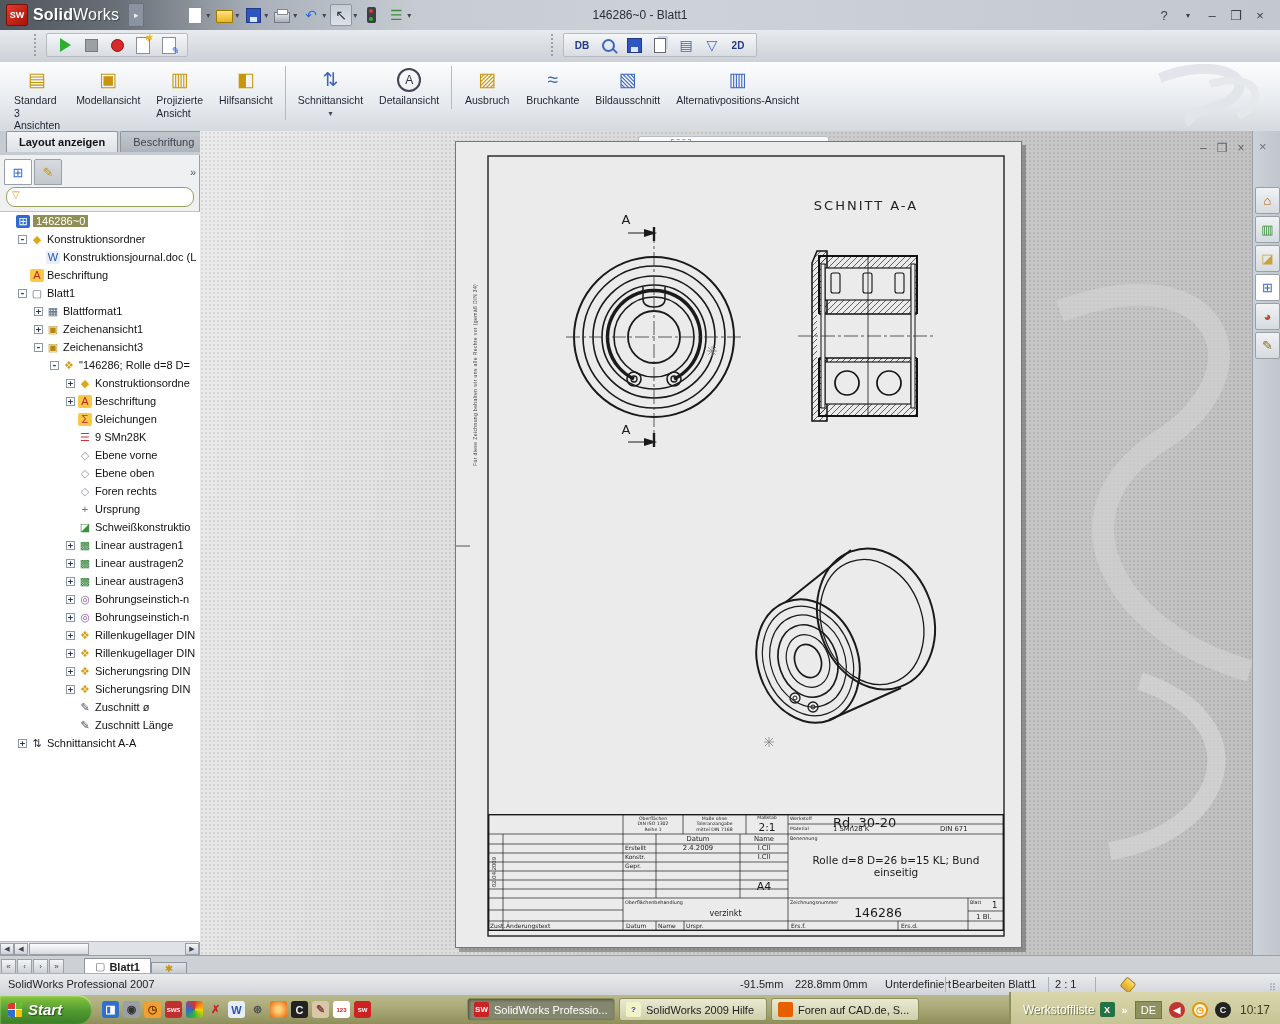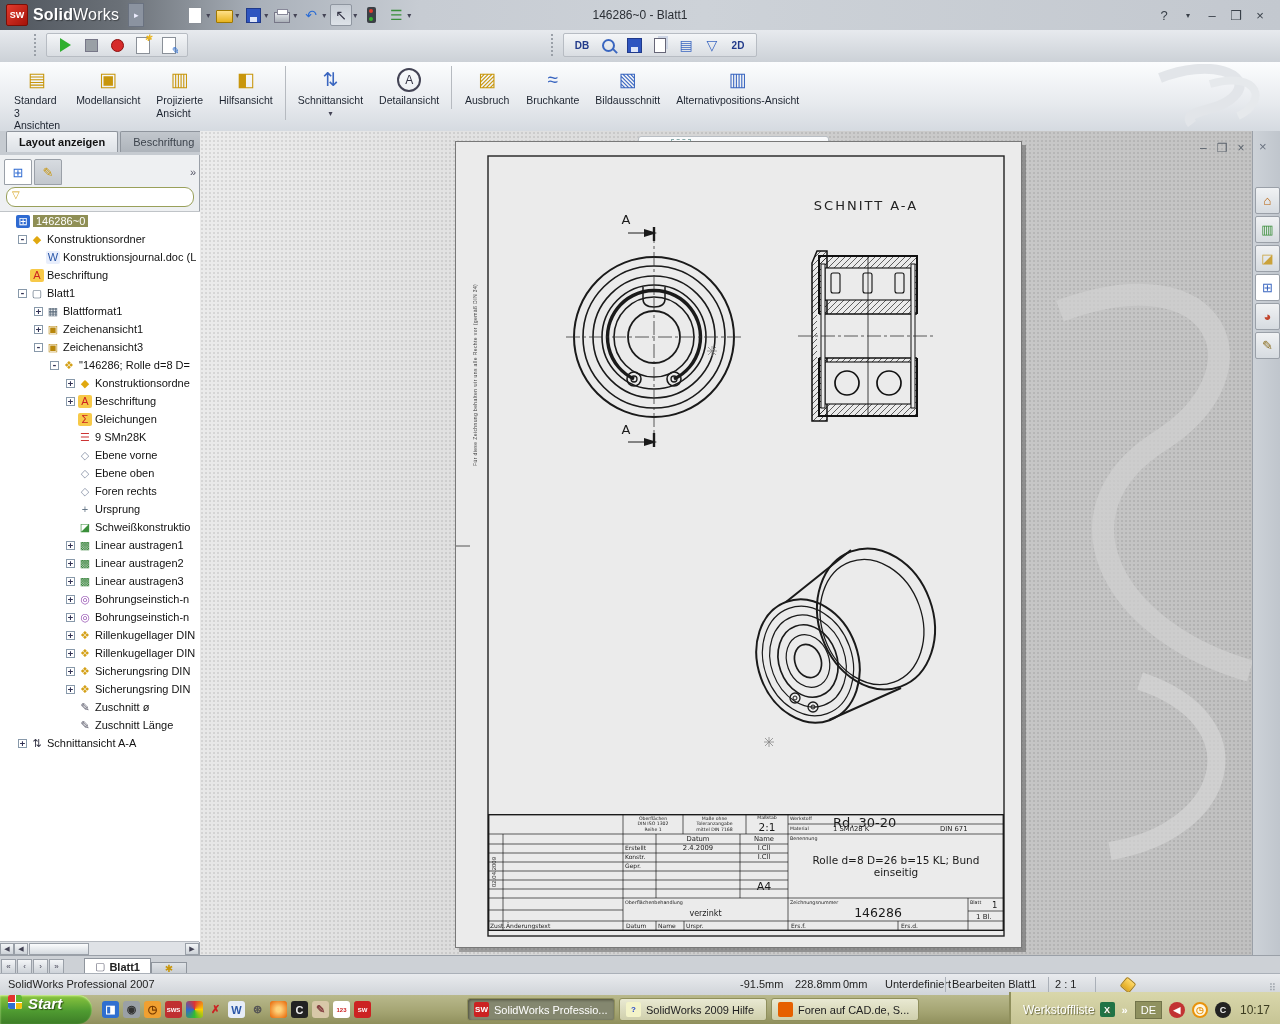--- a/index.html
+++ b/index.html
@@ -149,21 +149,21 @@
   #statusbar{left:0;top:973px;width:1280px;height:22px;background:linear-gradient(#e9ebee,#cfd3d8);border-top:1px solid #aab0b8;font-size:11px;color:#222;}
   #statusbar .s{position:absolute;top:4px;}
   .sepline{position:absolute;top:3px;width:1px;height:15px;background:#aab0b8;}
   #tagicon{position:absolute;left:1122px;top:5px;width:10px;height:10px;background:linear-gradient(#ffd966,#e0a820);border:1px solid #a97d10;
     border-radius:2px;transform:rotate(40deg);}
   #grip{position:absolute;right:3px;top:8px;color:#9aa0a8;font-size:10px;letter-spacing:1px;}
 
   
   #taskbar{left:0;top:995px;width:1280px;height:29px;background:linear-gradient(#b9b98c,#a3a371 60%,#8f8f5c);display:flex;align-items:center;}
   #startbtn{height:29px;width:92px;border-radius:0 14px 14px 0;background:linear-gradient(#8cc63f,#4f9b31 55%,#3d7d27);
-    box-shadow:inset 0 1px 2px #d6f3a0;display:flex;gap:6px;padding-left:8px;box-sizing:border-box;}
+    box-shadow:inset 0 1px 2px #d6f3a0;display:flex;align-items:center;gap:6px;padding-left:8px;box-sizing:border-box;}
   #winflag{width:14px;height:14px;border-radius:2px;overflow:hidden;display:grid;grid-template-columns:1fr 1fr;grid-template-rows:1fr 1fr;gap:1px;background:#fff;}
   #winflag i{display:block;}
   #startlabel{color:#fff;font-weight:bold;font-style:italic;font-size:15px;text-shadow:1px 1px 1px #2a4d14;}
   #quicklaunch{display:flex;align-items:center;gap:4px;margin-left:10px;}
   .ql{width:17px;height:17px;border-radius:3px;display:flex;align-items:center;justify-content:center;font-weight:bold;font-size:11px;}
   .ql.tiny{font-size:6px;letter-spacing:0;}
   #tasks{display:flex;gap:4px;margin-left:96px;}
   .task{width:148px;height:23px;border-radius:3px;background:linear-gradient(#e9e9d2,#cfcfac);border:1px solid #8f8f5c;
     display:flex;align-items:center;gap:5px;padding:0 6px;box-sizing:border-box;color:#222;overflow:hidden;white-space:nowrap;}
   .task.active{background:#84876f;color:#fff;box-shadow:inset 1px 1px 3px #4c4e3c;}
@@ -827,21 +827,21 @@
         <div class="t c" style="left:168px;top:31px;width:84px;font-size:6.8px;">2.4.2009</div>
         <div class="t c" style="left:252px;top:31px;width:48px;font-size:6.8px;">I.Cll</div>
         <div class="t" style="left:137px;top:40px;font-size:6px;">Konstr.</div>
         <div class="t c" style="left:252px;top:40px;width:48px;font-size:6.8px;">I.Cll</div>
         <div class="t" style="left:137px;top:49px;font-size:6px;">Gepr.</div>
         <div class="t c" style="left:252px;top:67px;width:48px;font-size:11px;">A4</div>
         <div class="t" style="left:302px;top:21.5px;font-size:4.8px;">Benennung</div>
         <div class="t c pre" style="left:300px;top:40px;width:216px;font-size:10.5px;">Rolle d=8 D=26 b=15 KL; Bund
 einseitig</div>
         <div class="t" style="left:137px;top:85.5px;font-size:4.8px;">Oberflächenbehandlung</div>
-        <div class="t c" style="left:135px;top:95px;width:165px;font-size:8px;">verzinkt</div>
+        <div class="t c" style="left:135px;top:95px;width:165px;font-size:8px;padding-left:20px;">verzinkt</div>
         <div class="t" style="left:302px;top:85.5px;font-size:4.8px;">Zeichnungsnummer</div>
         <div class="t c" style="left:300px;top:92px;width:180px;font-size:12.5px;">146286</div>
         <div class="t" style="left:482px;top:85.5px;font-size:4.8px;">Blatt</div>
         <div class="t" style="left:504px;top:87px;font-size:8.5px;">1</div>
         <div class="t" style="left:488px;top:99px;font-size:7px;">1 Bl.</div>
         <div class="t" style="left:2px;top:109px;font-size:6px;">Zust.</div>
         <div class="t" style="left:18px;top:109px;font-size:6px;">Änderungstext</div>
         <div class="t" style="left:138px;top:109px;font-size:6px;">Datum</div>
         <div class="t" style="left:170px;top:109px;font-size:6px;">Name</div>
         <div class="t" style="left:198px;top:109px;font-size:6px;">Urspr.</div>

